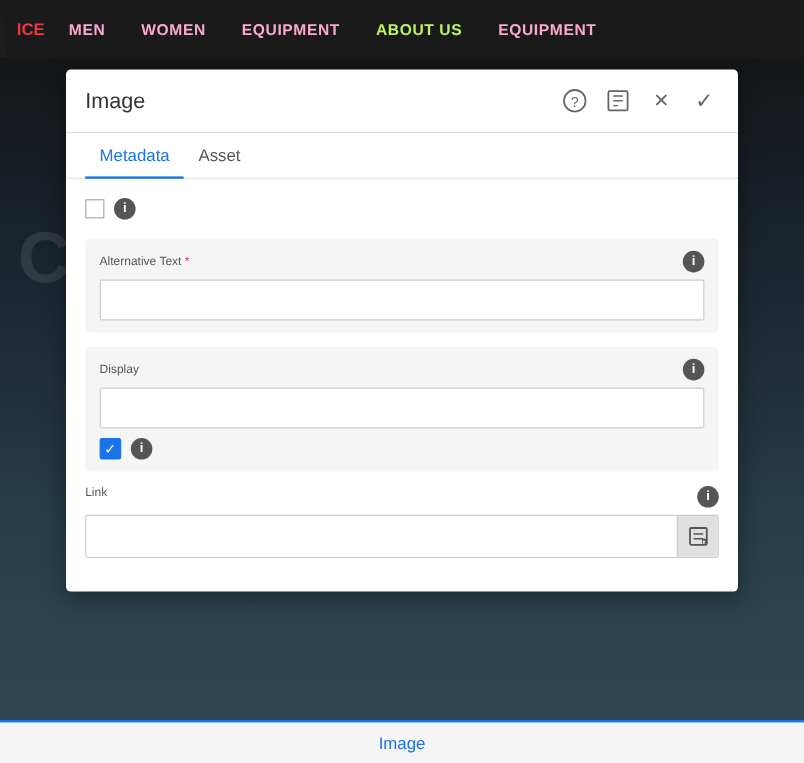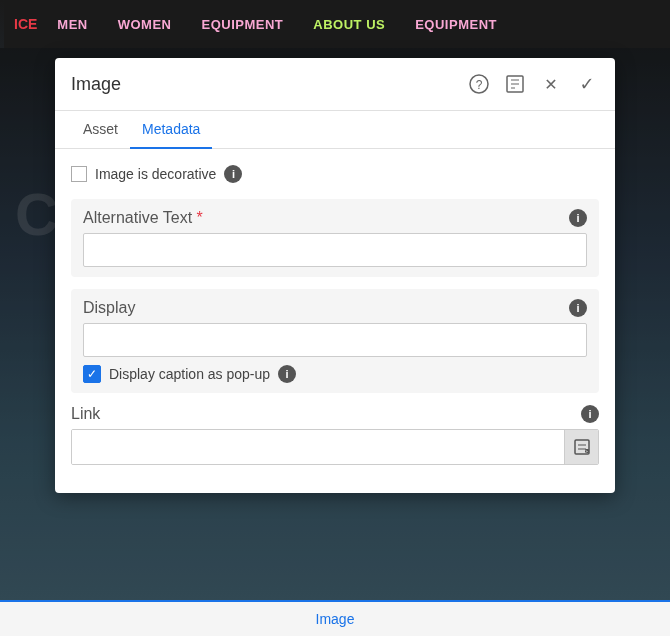--- a/index.html
+++ b/index.html
@@ -198,21 +198,21 @@
       padding: 10px 12px;
       margin-bottom: 12px;
     }
     .form-section-header {
       display: flex;
       align-items: center;
       justify-content: space-between;
       margin-bottom: 6px;
     }
     .form-label {
-      font-size: 16px;
+      font-size: 10px;
       color: #555;
     }
     .required-star {
       color: #e63946;
     }
     .form-input {
       width: 100%;
       height: 34px;
       border: 1px solid #ccc;
       background: #fff;
@@ -314,29 +314,28 @@
             <rect x="2" y="2" width="16" height="16" fill="none" stroke="#666" stroke-width="1.5" rx="1"></rect>
             <path d="M6 6h8M6 10h8M6 14h4" stroke="#666" stroke-width="1.2" fill="none"></path>
           </svg>
         </div>
         <div class="header-icon">✕</div>
         <div class="header-icon check">✓</div>
       </div>
     </div>
 
     <div class="modal-tabs">
+      <div class="tab active">Metadata</div>
       <div class="tab">Asset</div>
-      <div class="tab active">Metadata</div>
     </div>
 
     <div class="modal-body">
 
       <div class="checkbox-row">
         <div class="checkbox-box"></div>
-        <span class="checkbox-label">Image is decorative</span>
         <div class="info-icon">i</div>
       </div>
 
       <div class="form-section">
         <div class="form-section-header">
           <span class="form-label">
             <span>Alternative Text</span><span class="required-star"> *</span>
           </span>
           <div class="info-icon">i</div>
         </div>
@@ -344,21 +343,20 @@
       </div>
 
       <div class="form-section">
         <div class="form-section-header">
           <span class="form-label">Display</span>
           <div class="info-icon">i</div>
         </div>
         <input class="form-input" type="text" placeholder="" style="">
         <div class="caption-checkbox-row">
           <div class="checkbox-checked">✓</div>
-          <span class="checkbox-label">Display caption as pop-up</span>
           <div class="info-icon">i</div>
         </div>
       </div>
 
       <div class="link-section">
         <div class="link-header">
           <span class="form-label">Link</span>
           <div class="info-icon">i</div>
         </div>
         <div class="link-input-row">

